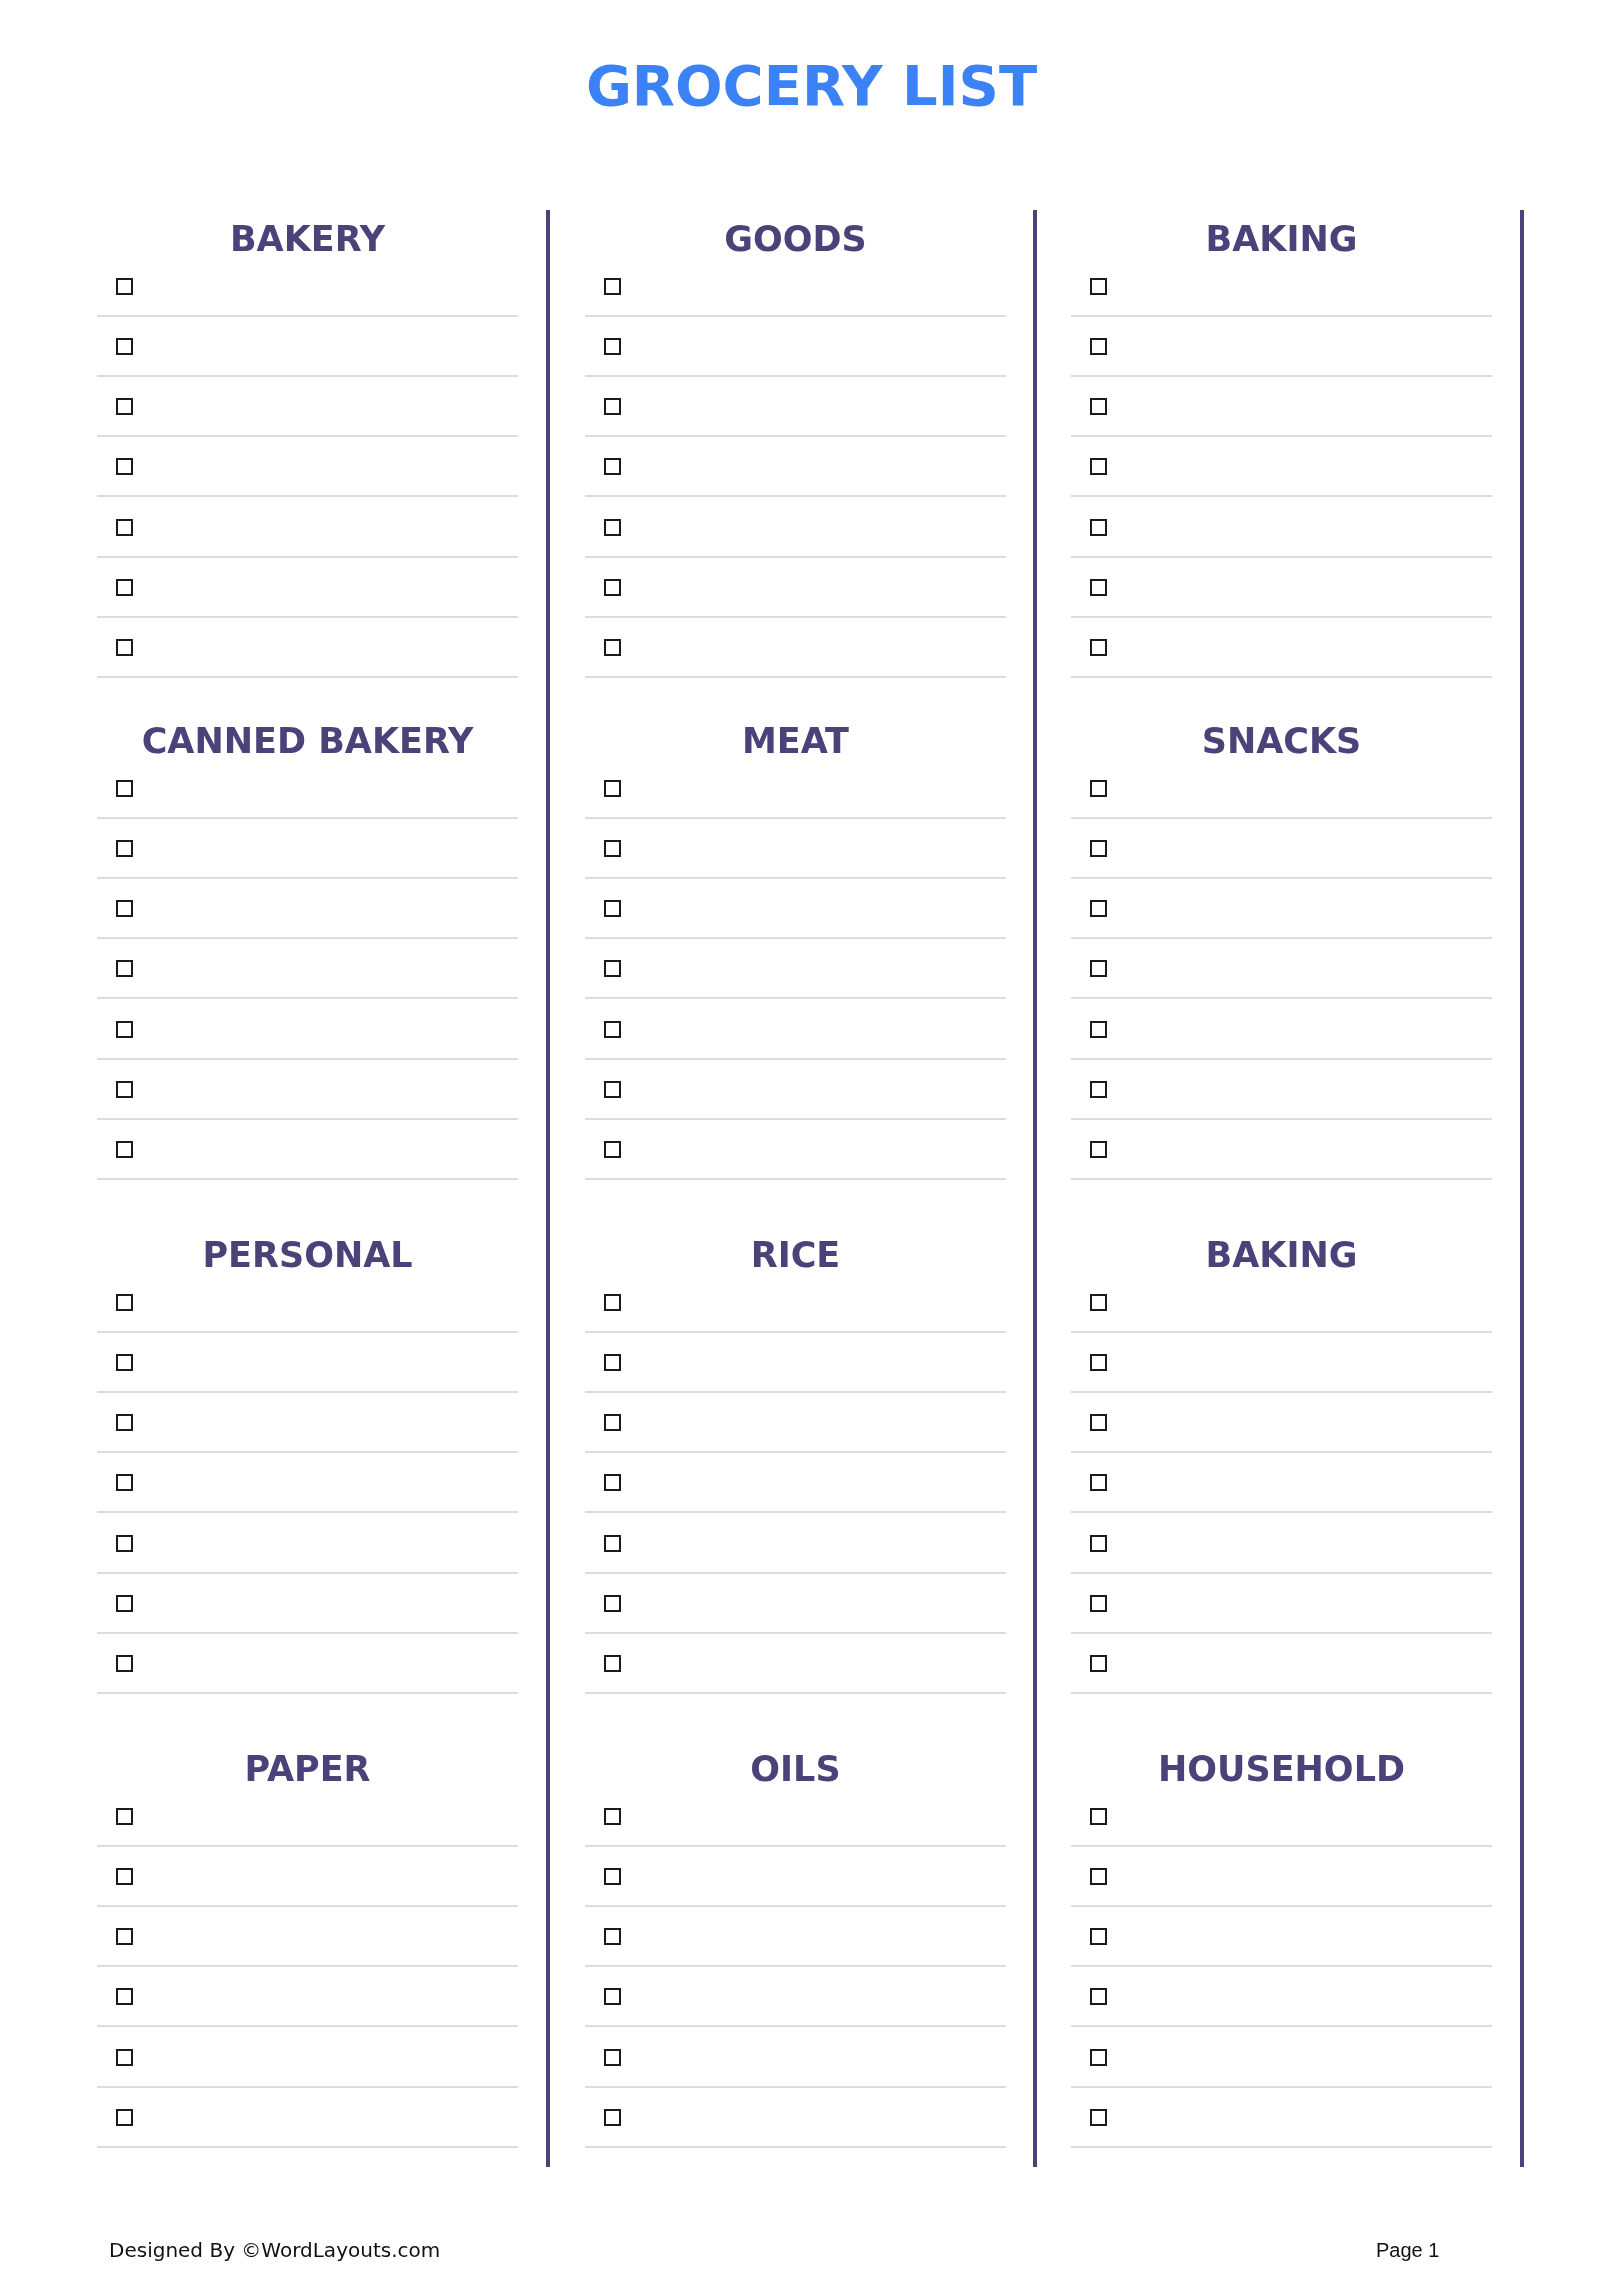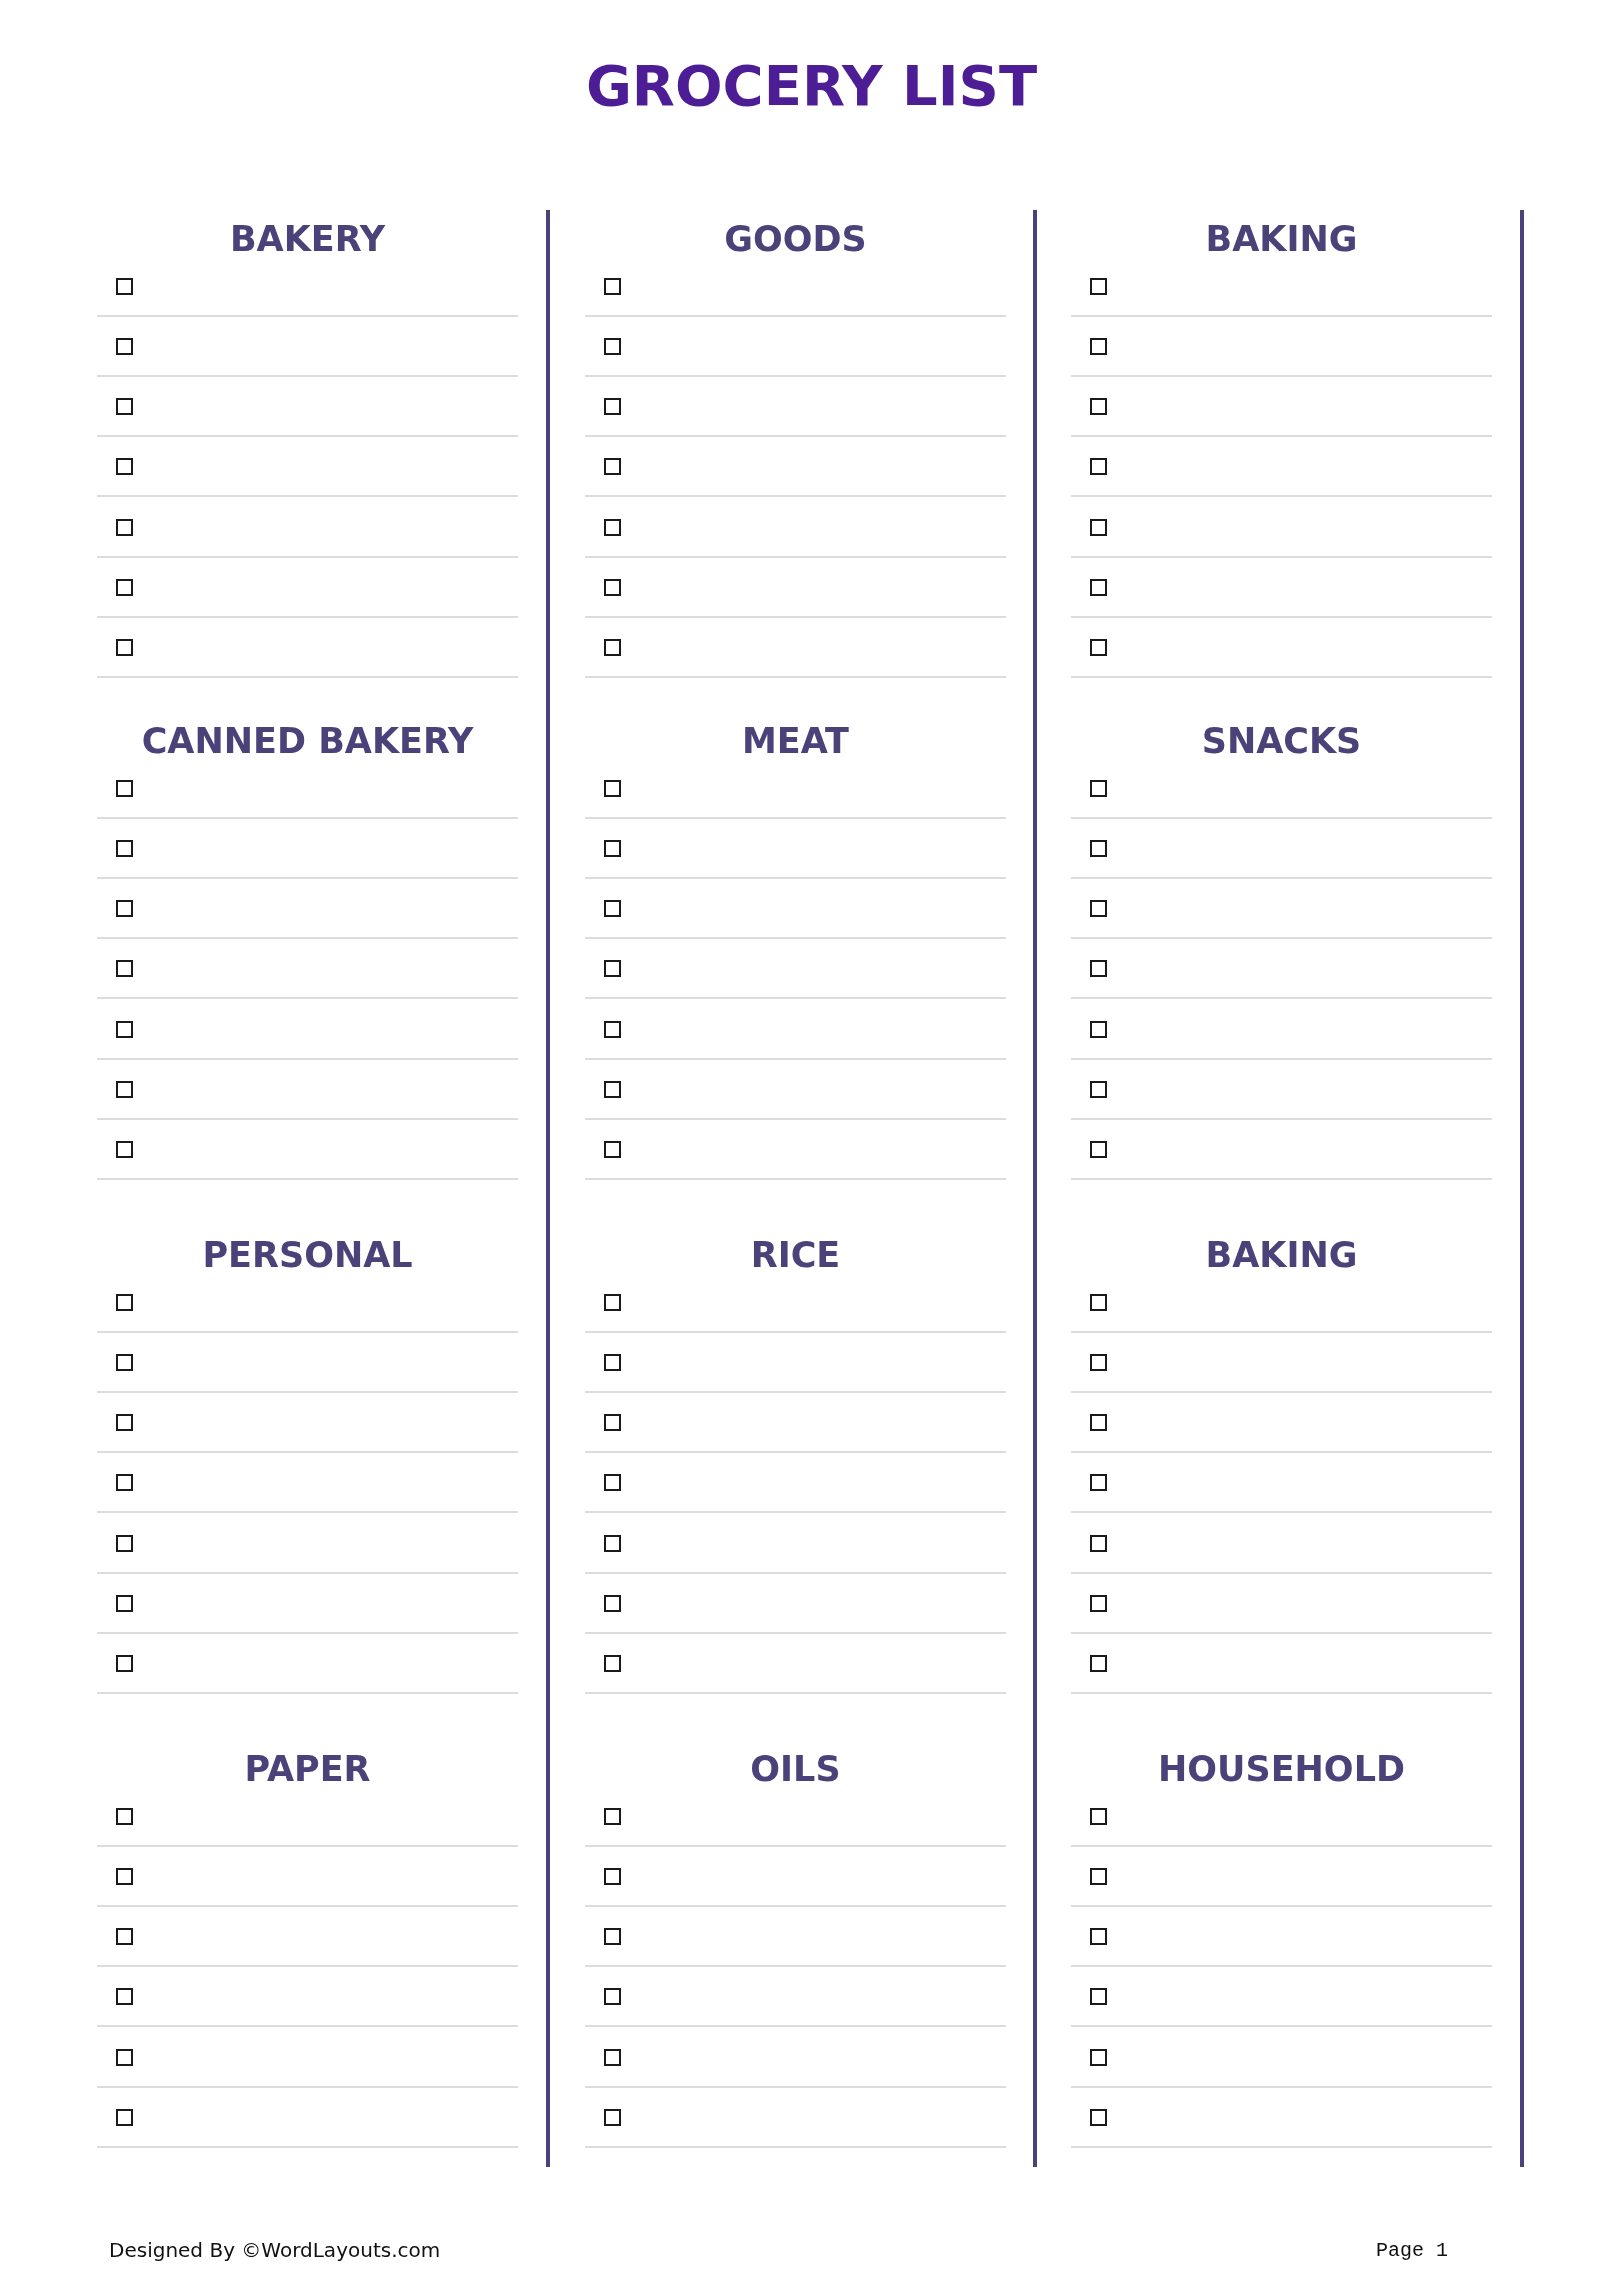--- a/index.html
+++ b/index.html
@@ -1,40 +1,40 @@
 <!DOCTYPE html>
 <html style="font-size:13.5px"><head>
 <meta charset="utf-8">
 <style>
   html, body { margin: 0; padding: 0; background: #ffffff; }
   body { width: 1623px; height: 2295px; position: relative; overflow: hidden; font-family: "Liberation Sans", sans-serif; }
   .title {
     position: absolute; left: 0; top: 52px; width: 1623px; text-align: center;
     font-family: "DejaVu Sans", sans-serif; font-weight: bold; font-size: 56px; letter-spacing: 0px;
-    color: #4c1d95; line-height: 68px;
+    color: #3b82f6; line-height: 68px;
   }
   .vdiv { position: absolute; top: 210px; height: 1957px; width: 4.2px; background: #4a4278; }
   .column { position: absolute; top: 0; width: 421px; }
   .group { position: absolute; left: 0; width: 421px; }
   .group-header {
     position: absolute; left: 0; width: 421px; text-align: center;
     font-family: "DejaVu Sans", sans-serif; font-weight: bold; font-size: 35px; color: #4a4278;
     line-height: 37px; top: 0; letter-spacing: 0px;
   }
   .row { position: absolute; left: 0; width: 421px; height: 60px; border-bottom: 2.5px solid #dcdcdc; box-sizing: border-box; }
   .checkbox {
     position: absolute; left: 18.6px; width: 17px; height: 17px; border: 2.5px solid #1a1a1a;
     box-sizing: border-box; background: #fff; top: 21px;
   }
   .footer-left {
     position: absolute; left: 109px; top: 2238px; font-family: "DejaVu Sans", sans-serif;
     font-size: 20px; color: #111; line-height: 25px;
   }
   .footer-right {
-    position: absolute; left: 1376px; top: 2238px; font-family: Liberation Mono, monospace;
+    position: absolute; left: 1376px; top: 2238px; font-family: Liberation Sans, sans-serif;
     font-size: 20px; color: #111; line-height: 25px;
   }
 </style>
 </head>
 <body>
 
 <div class="title">GROCERY LIST</div>
 
 <div class="vdiv" style="left:546px;"></div>
 <div class="vdiv" style="left:1033px;"></div>

